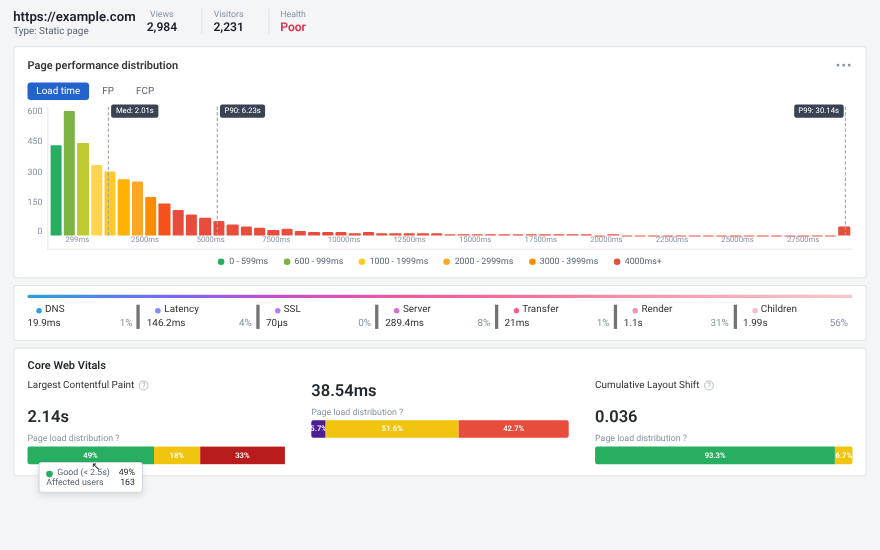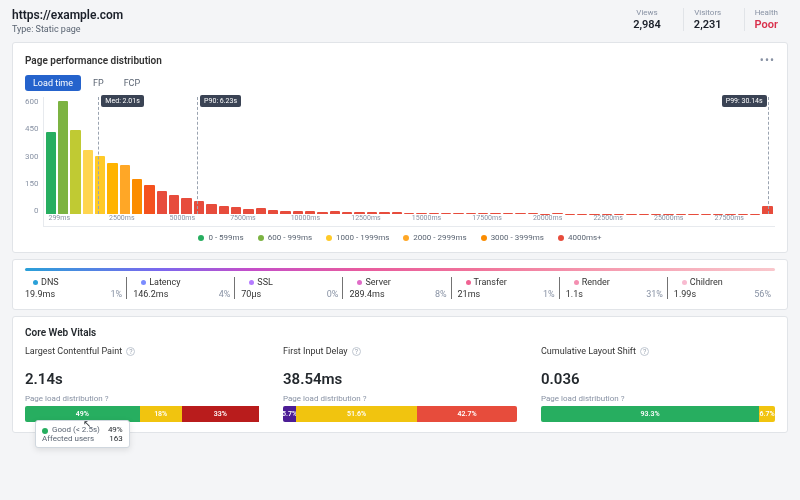--- a/index.html
+++ b/index.html
@@ -1,18 +1,18 @@
 <!DOCTYPE html>
 <html><head>
 <meta charset="utf-8">
 <style>
 *{box-sizing:border-box;margin:0;padding:0;font-family:-apple-system,BlinkMacSystemFont,"Segoe UI",Roboto,Arial,sans-serif}
 body{background:#f4f5f7;color:#24292e;font-size:11px;width:800px;height:500px;overflow:hidden}
 .page{padding:8px 12px}
-.top{display:flex;justify-content:space-between;align-items:flex-start;margin-bottom:8px}
+.top{display:flex;justify-content:flex-start;align-items:flex-start;margin-bottom:8px}
 .top-left .url{font-size:12px;font-weight:600;color:#1a1f29}
 .top-left .type{font-size:9px;color:#8892a4;margin-top:2px}
 .top-left .type span{color:#5a6472}
 .top-right{display:flex;gap:12px}
 .stat{border-left:1px solid #e1e4e8;padding:0 10px;text-align:center}
 .stat:first-child{border-left:none}
 .stat .lbl{font-size:8px;color:#8892a4}
 .stat .val{font-size:11px;font-weight:600;color:#1a1f29;margin-top:1px}
 .stat .val.poor{color:#d9304c}
 .card{background:#fff;border:1px solid #e1e4e8;border-radius:3px;padding:10px 12px;margin-bottom:6px}
@@ -20,31 +20,31 @@
 .card-hd h3{font-size:10px;font-weight:600;color:#333}
 .dots{color:#8892a4;font-size:12px;letter-spacing:1px;cursor:pointer}
 .tabs{display:flex;gap:4px;margin-bottom:6px}
 .tab{font-size:9px;padding:3px 8px;border-radius:3px;color:#5a6472;cursor:pointer}
 .tab.active{background:#2563cc;color:#fff}
 .chart{position:relative;height:130px;display:flex;align-items:stretch}
 .yaxis{display:flex;flex-direction:column;justify-content:space-between;font-size:8px;color:#8892a4;text-align:right;padding-right:4px;padding-bottom:12px}
 .plot{flex:1;position:relative;border-left:1px solid #e7eaee;border-bottom:1px solid #e7eaee}
 .bars{position:absolute;inset:0;bottom:12px;display:flex;align-items:flex-end;gap:2px;padding:0 2px}
 .bar{flex:1;border-radius:1px 1px 0 0}
-.xaxis{position:absolute;left:5px;right:0;bottom:0;height:12px;display:flex;font-size:7px;color:#8892a4}
+.xaxis{position:absolute;left:16px;right:0;bottom:0;height:12px;display:flex;font-size:7px;color:#8892a4}
 .xaxis span{flex:1;text-align:left}
 .marker{position:absolute;top:0;bottom:12px;border-left:1px dashed #9aa3b0}
 .marker .mlabel{position:absolute;top:-2px;left:2px;background:#3a4354;color:#fff;font-size:7px;padding:2px 4px;white-space:nowrap;border-radius:2px}
 .marker.right .mlabel{left:auto;right:2px}
 .legend{display:flex;justify-content:center;gap:14px;font-size:8px;color:#5a6472;margin-top:6px}
 .legend .it{display:flex;align-items:center;gap:4px}
 .dotc{width:6px;height:6px;border-radius:50%}
 .gradbar{height:3px;background:linear-gradient(90deg,#2aa0d8 0%,#7b68ee 18%,#c44ec9 30%,#e85c9e 45%,#f0739a 60%,#f59db1 78%,#f9c7cc 100%);border-radius:2px;margin-bottom:6px}
 .trow{display:flex;gap:6px;width:100%}
-.tcell{flex:1;border-right:1px solid #737373;padding-right:4px}
+.tcell{flex:1;border-right:3px solid #737373;padding-right:4px}
 .tcell:last-child{border-right:none}
 .tcell .nm{font-size:9px;color:#333;display:flex;align-items:center;gap:3px}
 .tcell .nm::before{content:"";width:5px;height:5px;border-radius:50%;display:inline-block}
 .tcell .row2{display:flex;justify-content:space-between;font-size:9px;color:#333;margin-top:2px}
 .tcell .pct{color:#8892a4}
 .cwv-grid{display:flex;gap:24px}
 .cwv{flex:1}
 .cwv .title{font-size:9px;color:#333;margin-bottom:14px}
 .cwv .title .q{display:inline-block;width:9px;height:9px;border:1px solid #c0c7d1;border-radius:50%;text-align:center;line-height:8px;font-size:7px;color:#9aa3b0;margin-left:2px}
 .cwv .big{font-size:15px;font-weight:600;margin-bottom:6px}
@@ -293,21 +293,20 @@
                 <span>49%</span>
               </div>
               <div class="r">
                 <span>Affected users</span>
                 <span>163</span>
               </div>
             </div>
           </div>
         </div>
         <div class="cwv">
-          <div class="title">First Input Delay <span class="q">?</span></div>
           <div class="big">38.54ms</div>
           <div class="sub">Page load distribution <span class="q">?</span></div>
           <div class="dist">
             <div class="seg" style="width:5.7%;background:#4c1d95">5.7%</div>
             <div class="seg" style="width:51.6%;background:#f1c40f">51.6%</div>
             <div class="seg" style="width:42.7%;background:#e74c3c">42.7%</div>
           </div>
         </div>
         <div class="cwv">
           <div class="title">Cumulative Layout Shift <span class="q">?</span></div>

